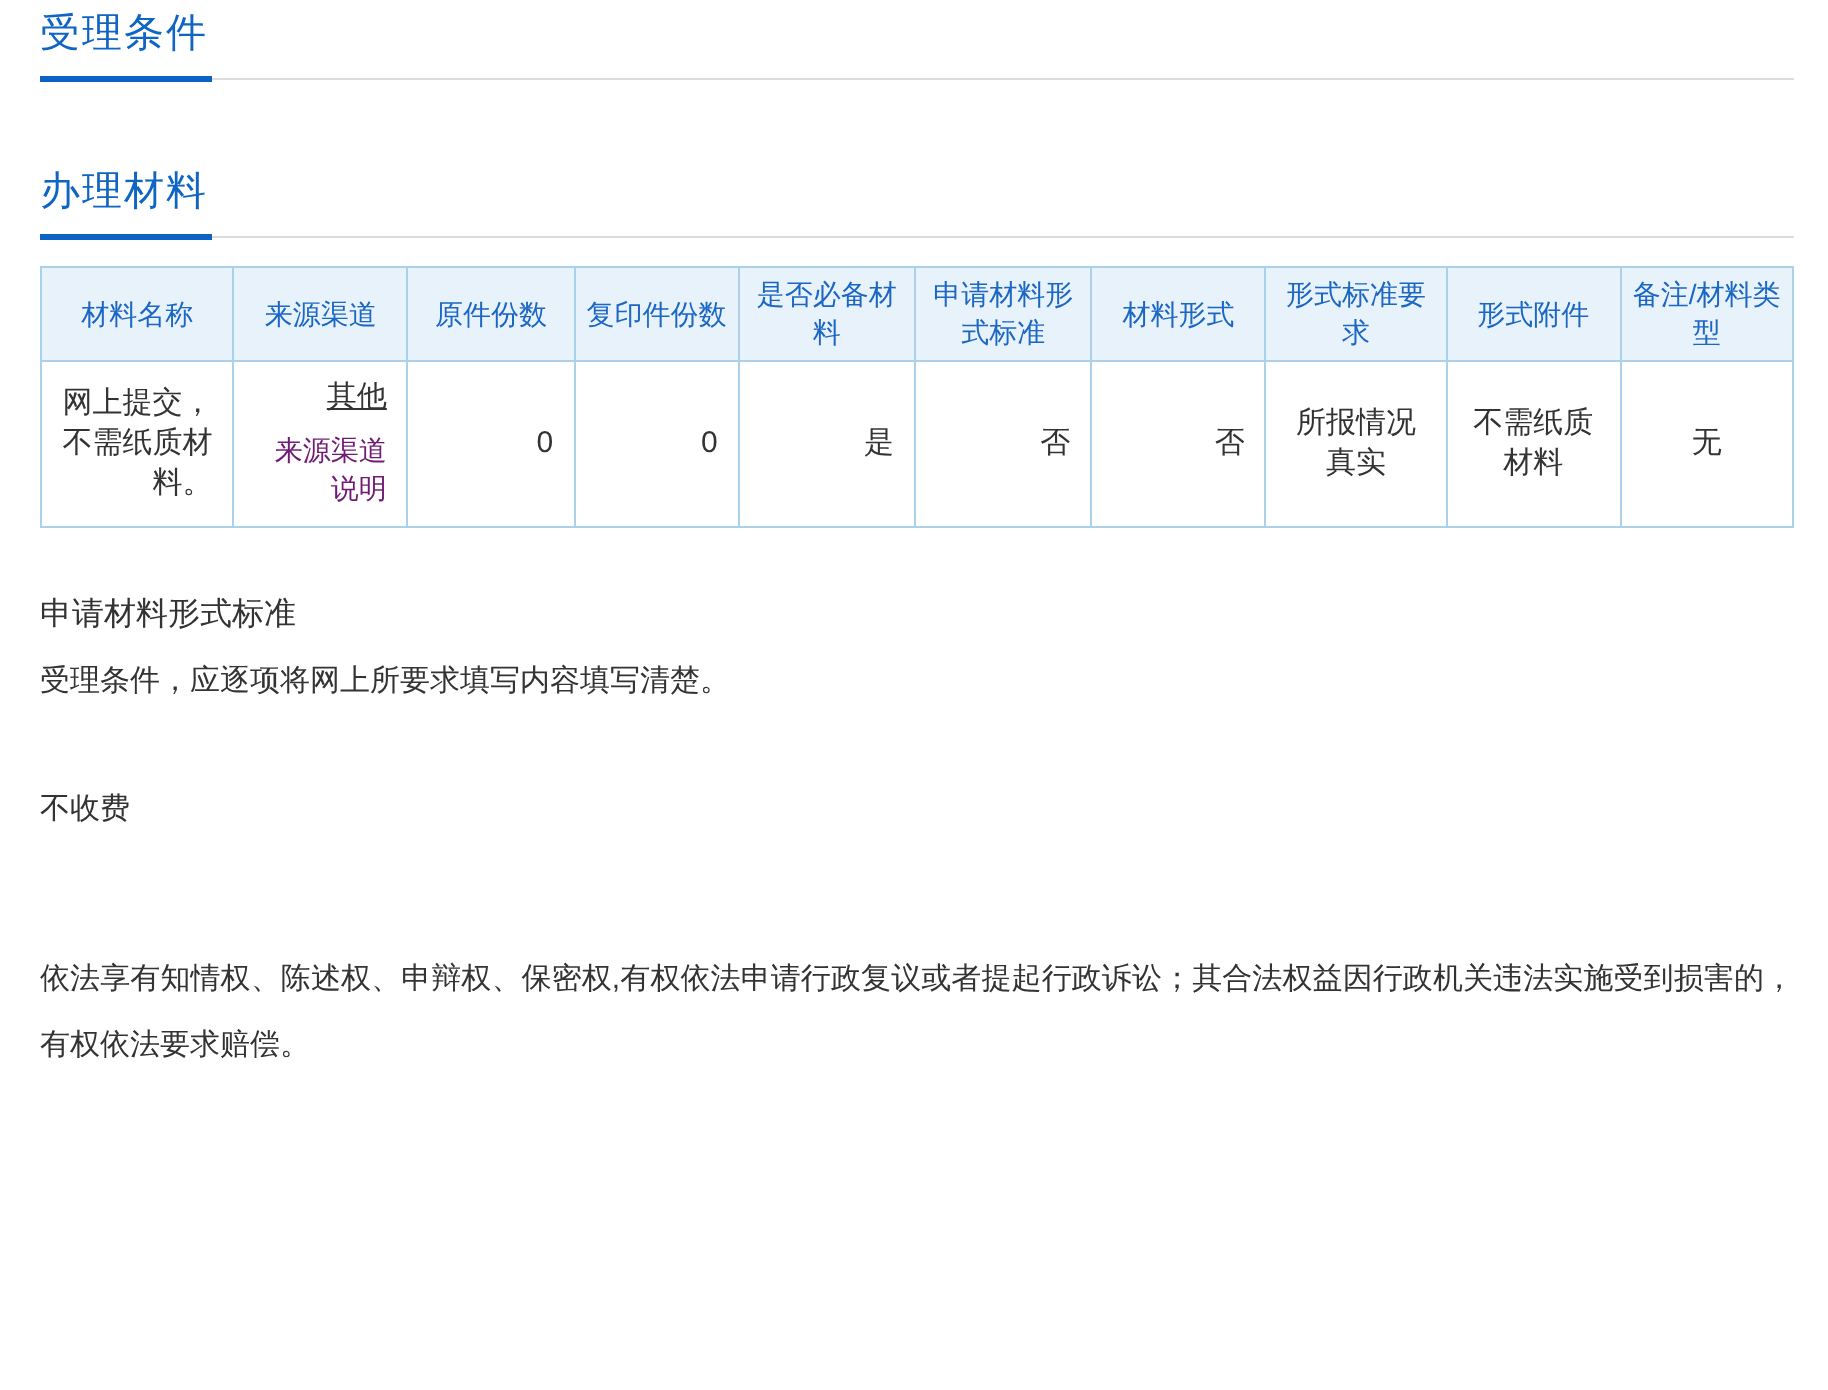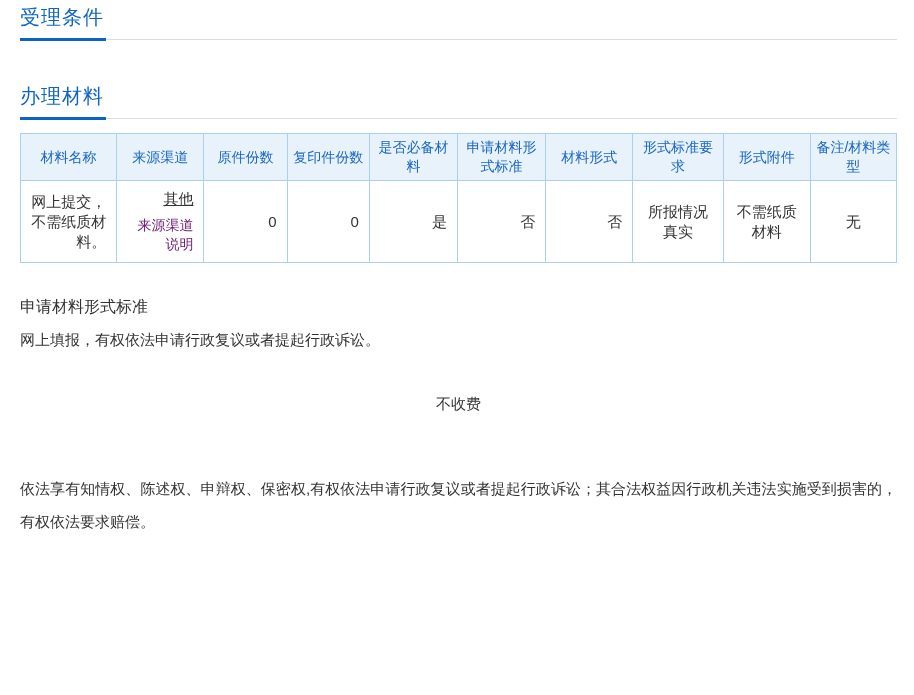--- a/index.html
+++ b/index.html
@@ -94,21 +94,20 @@
   }
   .sub-body {
     margin: 13px 0 0 0;
     font-size: 15px;
     line-height: 20px;
   }
   .fees-body {
     margin: 16px 0 0 0;
     font-size: 15px;
     line-height: 20px;
-    text-align: center;
   }
   .rights-body {
     margin: 12px 0 0 0;
     font-size: 15px;
     line-height: 33px;
     text-align: justify;
   }
 </style>
 </head>
 <body>
@@ -166,21 +165,21 @@
           <td>否</td>
           <td>否</td>
           <td class="center">所报情况真实</td>
           <td class="center">不需纸质材料</td>
           <td class="center">无</td>
         </tr>
       </tbody>
     </table>
 
     <h3 class="sub-head">申请材料形式标准</h3>
-    <p class="sub-body">网上填报，有权依法申请行政复议或者提起行政诉讼。</p>
+    <p class="sub-body">受理条件，应逐项将网上所要求填写内容填写清楚。</p>
   </div>
 
   <div class="section">
     <p class="fees-body">不收费</p>
   </div>
 
   <div class="section rights">
     <p class="rights-body">依法享有知情权、陈述权、申辩权、保密权,有权依法申请行政复议或者提起行政诉讼；其合法权益因行政机关违法实施受到损害的，有权依法要求赔偿。</p>
   </div>
 

